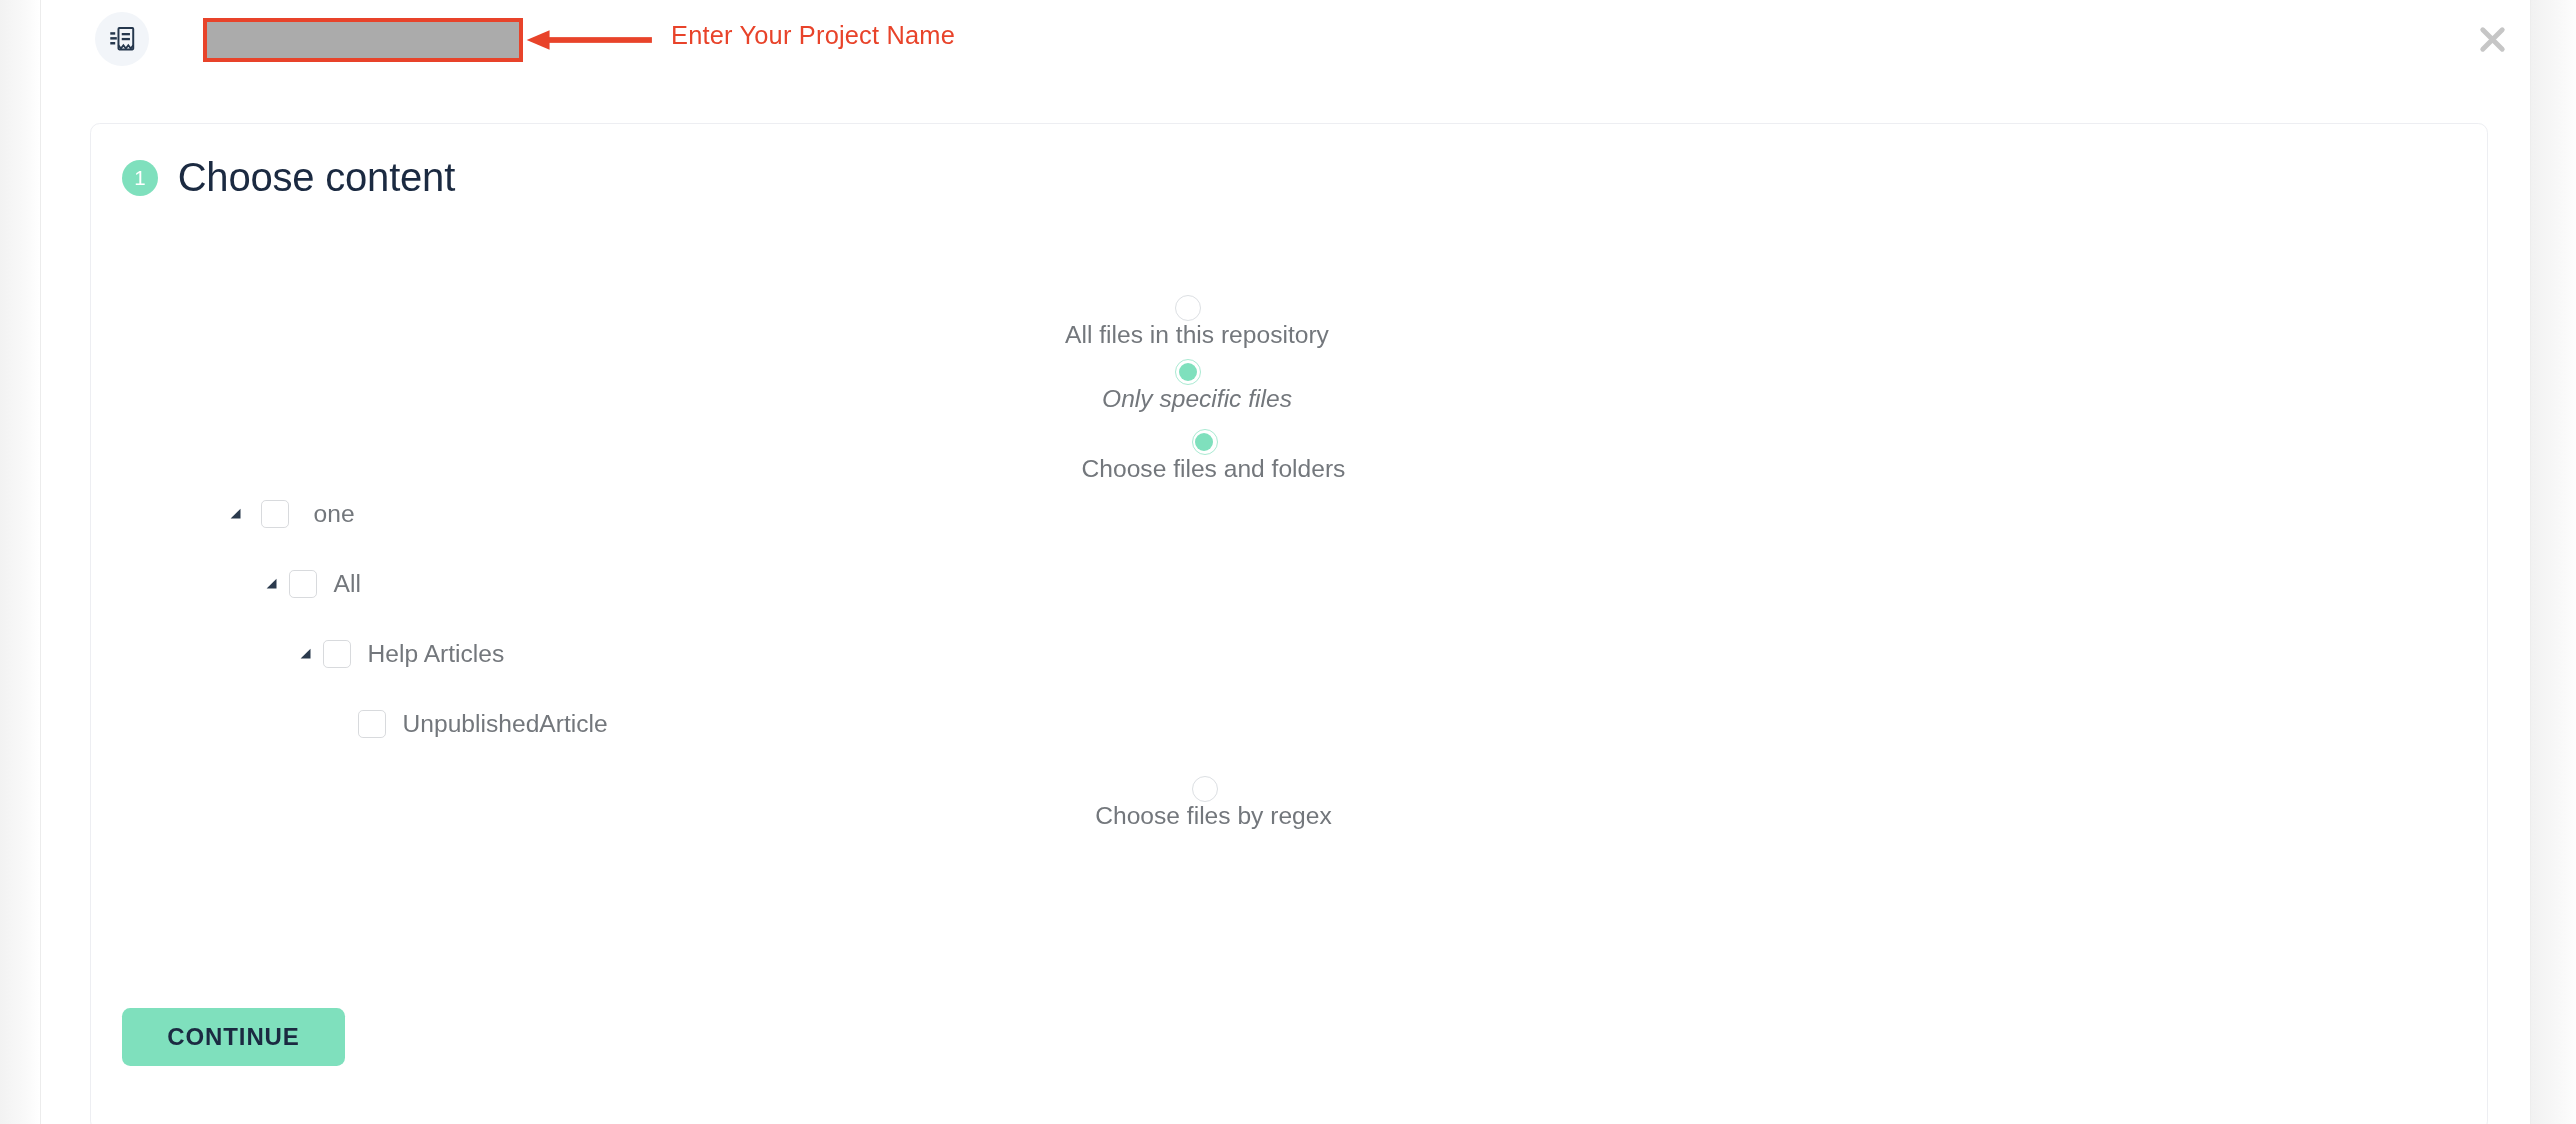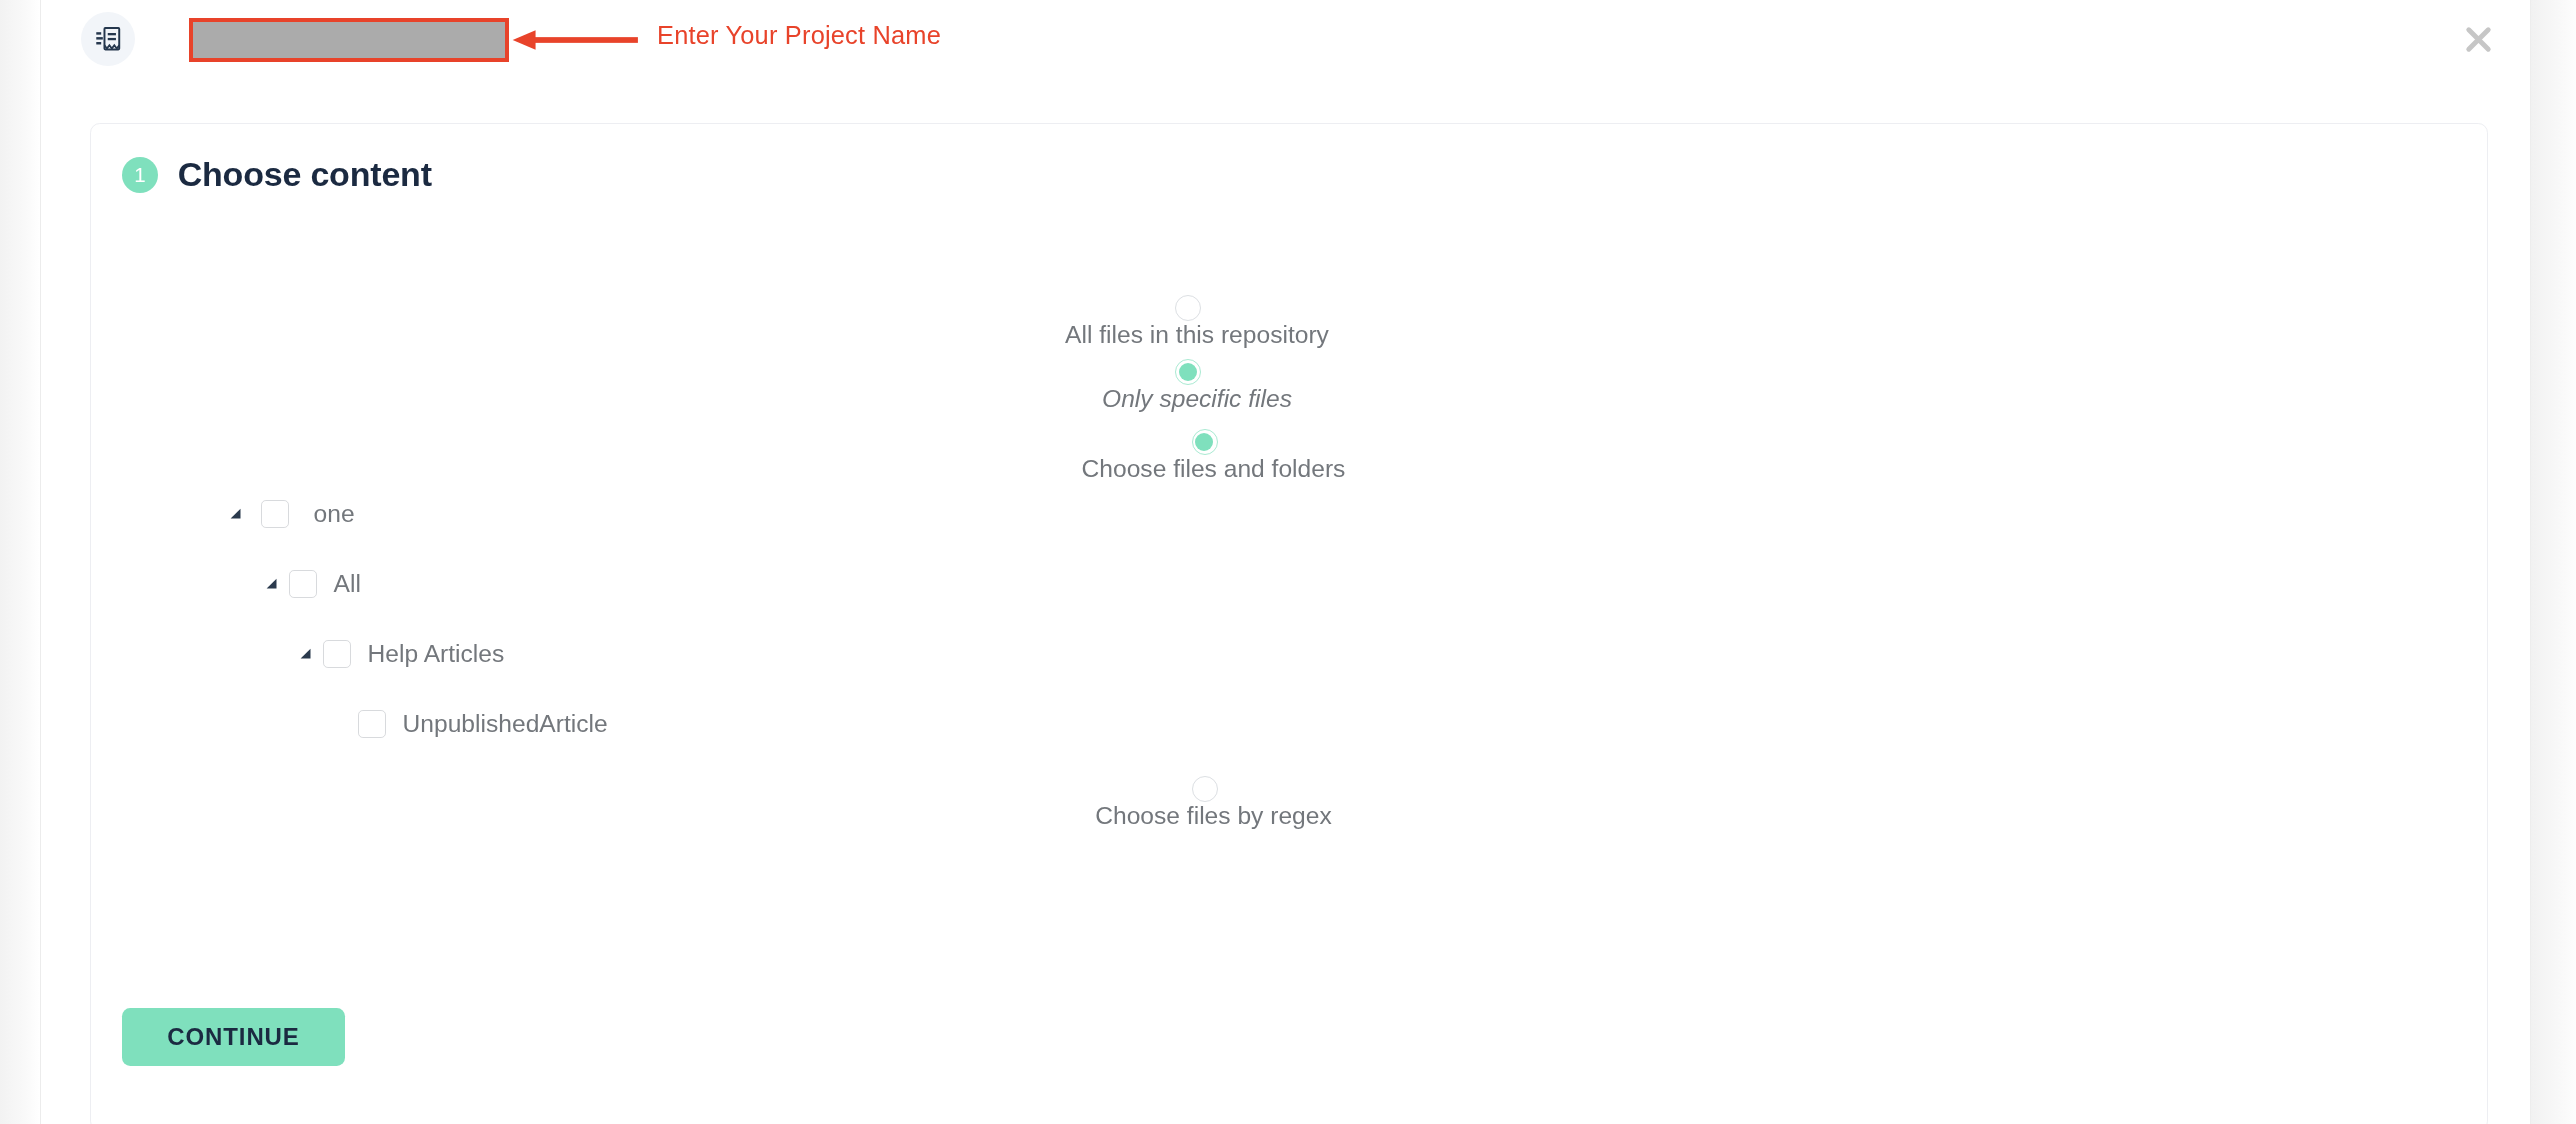--- a/index.html
+++ b/index.html
@@ -30,21 +30,21 @@
     right: 0; top: 0;
     width: 46px; height: 1125px;
     background: linear-gradient(to left, #fdfdfd 0%, #f7f7f7 50%, #f1f1f1 100%);
     border-left: 0.8px solid #ededed;
     box-sizing: border-box;
   }
 
   
   .topbar {
     position: absolute;
-    left: 32px; top: 0;
+    left: 46px; top: 0;
     width: 2488px; height: 82px; text-align: center;
   }
 
   .doc-icon-wrap {
     position: absolute;
     left: 49px; top: 11.5px;
     width: 54px; height: 54px;
     border-radius: 50%;
     background: #f2f5f9;
     display: flex;
@@ -107,22 +107,22 @@
     width: 36px; height: 36px;
     border-radius: 50%;
     background: #7fe0bd;
     color: #ffffff;
     font-size: 20.5px;
     display: flex; align-items: center; justify-content: center;
     font-family: "Liberation Sans", sans-serif;
   }
   .step-title {
     margin-left: 19.7px;
-    font-size: 34px;
-    font-weight: bold;
+    font-size: 40px;
+    font-weight: normal;
     color: #1b2a41;
     font-family: "Liberation Sans", sans-serif;
     letter-spacing: -0.2px;
   }
 
   .options {
     position: absolute;
     left: 31px; top: 171px;
     width: 2132px;
   }

